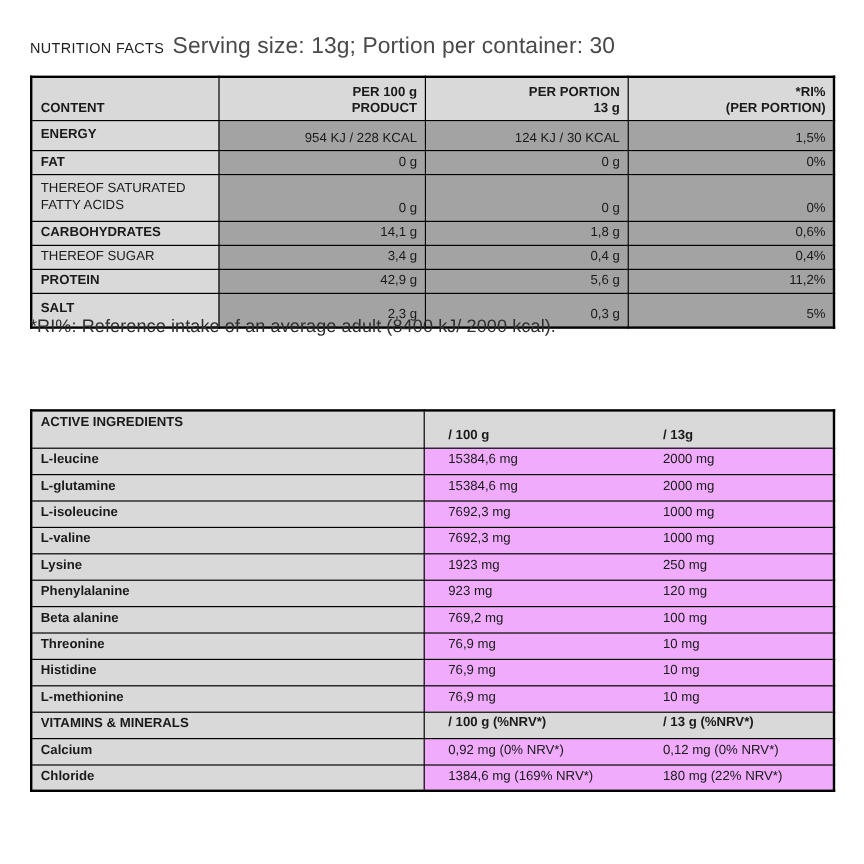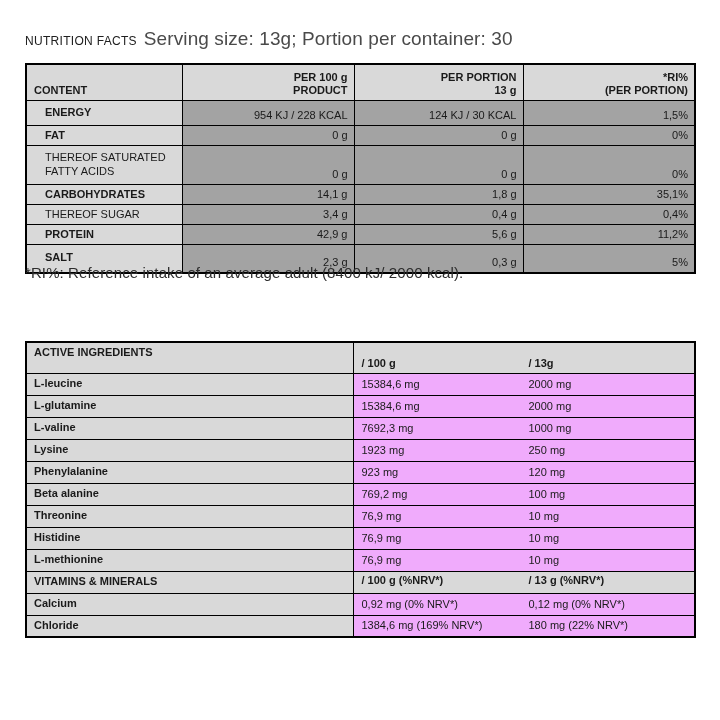--- a/index.html
+++ b/index.html
@@ -23,35 +23,35 @@
   .t1 td { border:1px solid #000; padding:2px 6px; line-height:1.25; }
   .t1 thead td {
     background:#d9d9d9; font-weight:bold; vertical-align:bottom; height:31px;
   }
   .t1 thead .h-left { text-align:left; padding-left:7px; }
   .t1 thead .h-right { text-align:right; }
   .t1 tbody tr { height:20px; }
   .t1 tbody tr.tall { height:39px; }
   .t1 tbody tr:nth-child(1) { height:25px; }
   .t1 tbody tr:nth-child(7) { height:28px; }
-  .t1 .name { background:#d9d9d9; font-weight:bold; text-align:left; vertical-align:middle; padding-left:18px; }
+  .t1 .name { background:#d9d9d9; font-weight:bold; text-align:left; vertical-align:middle; padding-left:7px; }
   .t1 .name.reg { font-weight:normal; vertical-align:middle;margin-top:20px; }
   .t1 .val { text-align:right; vertical-align:bottom; background:#a3a3a3; }
 
   .footnote { position:absolute; left:25px; top:264px; font-size:15px; color:#2d2d2d; letter-spacing:.1px; }
 
   
   .t2 {
     position:absolute; left:25px; top:341px; width:669px;
     font-size:11px; border:2px solid #000;
   }
   .t2 td { border:1px solid #000; line-height:1.2; }
   .t2 .iname { width:327px; background:#d9d9d9; font-weight:bold; padding:2px 4px 2px 7px; vertical-align:middle; }
   .t2 .ivals { padding:0; vertical-align:middle; background:#f0abfc; }
-  .t2 .ivals .v { display:inline-block; box-sizing:border-box; padding-left:8px; vertical-align:middle; }
+  .t2 .ivals .v { display:inline-block; box-sizing:border-box; padding-left:8px; vertical-align:middle;margin-left:12px; }
   .t2 .ivals .v100 { width:167px; }
   .t2 tr { height:22px;padding-left:41px; }
   .t2 tr.hdr { height:31px; }
   .t2 tr.hdr .iname { vertical-align:top; padding-top:3px; }
   .t2 tr.hdr .ivals { background:#d9d9d9; vertical-align:bottom; font-weight:bold; }
   .t2 tr.hdr .ivals .v { padding-bottom:2px; }
   .t2 tr.vit .iname { background:#d9d9d9; }
   .t2 tr.vit .ivals { background:#d9d9d9; font-weight:bold; }
 </style>
 </head>
@@ -102,21 +102,21 @@
       <tr class="tall">
         <td class="name reg">THEREOF SATURATED FATTY ACIDS</td>
         <td class="val">0 g</td>
         <td class="val">0 g</td>
         <td class="val">0%</td>
       </tr>
       <tr>
         <td class="name">CARBOHYDRATES</td>
         <td class="val">14,1 g</td>
         <td class="val">1,8 g</td>
-        <td class="val">35,1%</td>
+        <td class="val">0,6%</td>
       </tr>
       <tr>
         <td class="name reg">THEREOF SUGAR</td>
         <td class="val">3,4 g</td>
         <td class="val">0,4 g</td>
         <td class="val">0,4%</td>
       </tr>
       <tr>
         <td class="name">PROTEIN</td>
         <td class="val">42,9 g</td>
@@ -148,20 +148,24 @@
     </tr>
   <tr>
         <td class="iname">L-leucine</td>
         <td class="ivals"><span class="v v100">15384,6 mg</span><span class="v">2000 mg</span></td>
       </tr>
       <tr>
         <td class="iname">L-glutamine</td>
         <td class="ivals"><span class="v v100">15384,6 mg</span><span class="v">2000 mg</span></td>
       </tr>
       <tr>
+        <td class="iname">L-isoleucine</td>
+        <td class="ivals"><span class="v v100">7692,3 mg</span><span class="v">1000 mg</span></td>
+      </tr>
+      <tr>
         <td class="iname">L-valine</td>
         <td class="ivals"><span class="v v100">7692,3 mg</span><span class="v">1000 mg</span></td>
       </tr>
       <tr>
         <td class="iname">Lysine</td>
         <td class="ivals"><span class="v v100">1923 mg</span><span class="v">250 mg</span></td>
       </tr>
       <tr>
         <td class="iname">Phenylalanine</td>
         <td class="ivals"><span class="v v100">923 mg</span><span class="v">120 mg</span></td>

